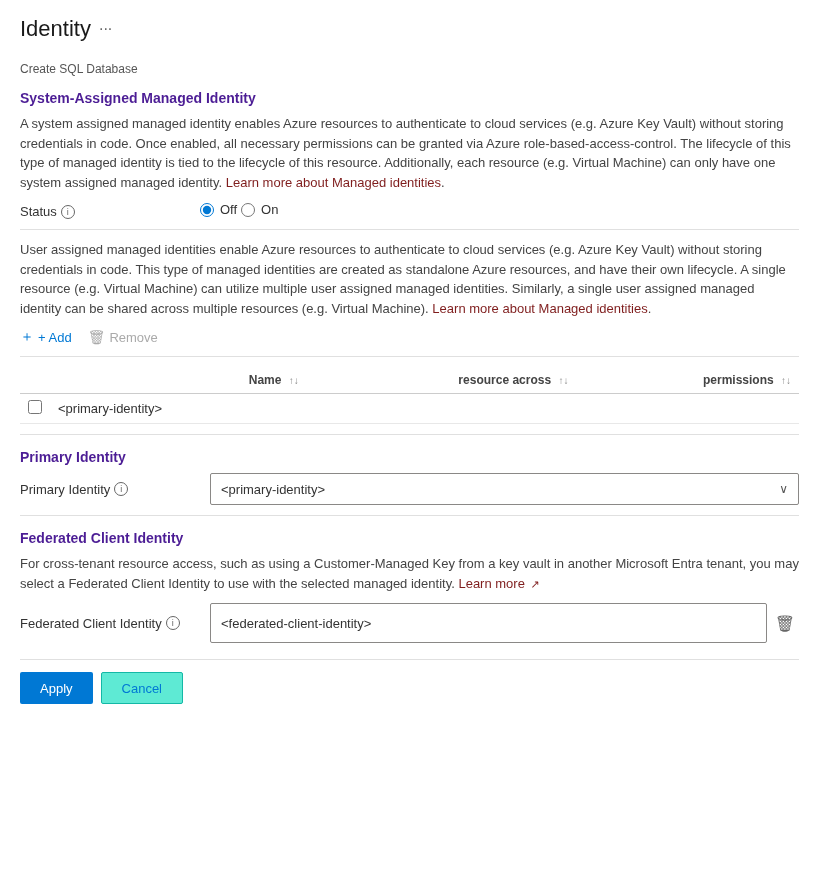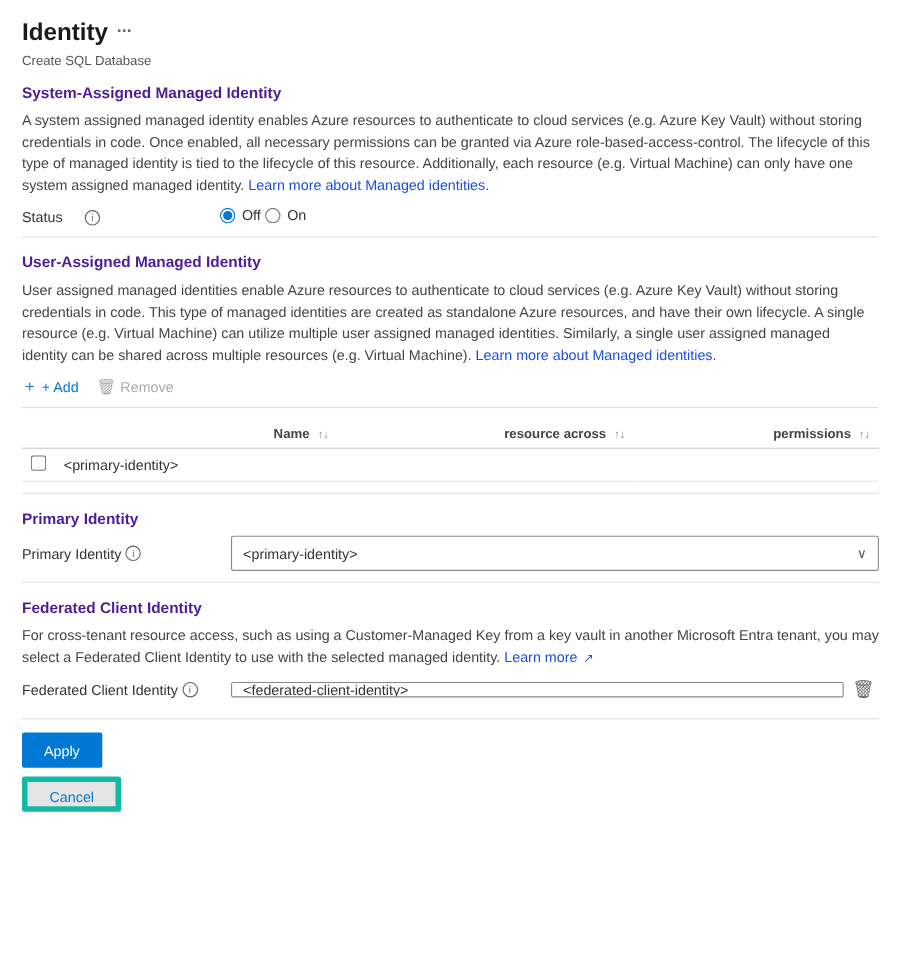--- a/index.html
+++ b/index.html
@@ -7,62 +7,62 @@
       font-family: 'Segoe UI', Arial, sans-serif;
       font-size: 13px;
       color: #333;
       background: #fff;
       width: 819px;
       min-height: 877px;
       padding: 16px 20px;
     }
     .page-title {
       font-size: 22px;
-      font-weight: 700;
+      font-weight: 400;
       color: #1a1a1a;
       display: flex;
       gap: 8px;
     }
     .page-title .ellipsis {
       font-size: 16px;
       color: #666;
       cursor: pointer;
     }
     .sub-title {
       font-size: 12px;
       color: #555;
-      margin-top: 6px;
+      margin-top: 20px;
       margin-bottom: 14px;
     }
     .section-title {
       font-size: 14px;
       font-weight: 700;
       color: #4c1d95;
       margin-bottom: 8px;
       margin-top: 14px;
     }
     .description {
       font-size: 13px;
       color: #444;
       line-height: 1.5;
       margin-bottom: 10px;
     }
     .description a, a {
-      color: #1d4ed8;
+      color: #7f1d1d;
       text-decoration: none;
     }
     .status-row {
       display: flex;
       align-items: flex-start;
       margin-bottom: 10px;
     }
     .status-label {
       display: flex;
       align-items: center;
-      gap: 20px;
+      gap: 4px;
       min-width: 180px;
       font-size: 13px;
       color: #333;
       padding-top: 2px;
     }
     .info-icon {
       display: inline-flex;
       align-items: center;
       justify-content: center;
       width: 14px;
@@ -187,21 +187,21 @@
       font-size: 12px;
       color: #555;
     }
     .text-input {
       flex: 1;
       border: 1px solid #8a8886;
       border-radius: 2px;
       padding: 5px 10px;
       font-size: 13px;
       color: #333;
-      height: 14px;
+      height: 40px;
     }
     .input-with-btn {
       display: flex;
       align-items: center;
       flex: 1;
       gap: 4px;
     }
     .input-with-btn .text-input {
       flex: 1;
     }
@@ -222,37 +222,36 @@
       margin-top: 2px;
     }
     .bottom-divider {
       border: none;
       border-top: 1px solid #e0e0e0;
       margin: 16px 0 12px 0;
     }
     .action-row {
       display: flex;
       gap: 8px;
-      align-items: flex-start;
-      flex-direction: column;
+      align-items: center;
     }
     .btn-apply {
       background: #0078d4;
       color: #fff;
       border: none;
       border-radius: 2px;
       padding: 6px 20px;
       font-size: 13px;
       cursor: pointer;
       height: 32px;
     }
     .btn-cancel {
-      background: #e5e5e5;
+      background: #5eead4;
       color: #0078d4;
-      border: 5px solid #14b8a6;
+      border: 1px solid #14b8a6;
       border-radius: 2px;
       padding: 6px 20px;
       font-size: 13px;
       cursor: pointer;
       height: 32px;
     }
     .external-link-icon {
       display: inline-block;
       font-size: 11px;
       margin-left: 2px;
@@ -293,21 +292,20 @@
         <input type="radio" name="system_status" value="on" style="">
         <span>On</span>
       </label>
     </div>
   </div>
 </div>
 
 <hr class="divider">
 
 <div class="section-block">
-  <div class="section-title">User-Assigned Managed Identity</div>
   <div class="description">
     <span>User assigned managed identities enable Azure resources to authenticate to cloud services (e.g. Azure Key Vault) without storing credentials in code. This type of managed identities are created as standalone Azure resources, and have their own lifecycle. A single resource (e.g. Virtual Machine) can utilize multiple user assigned managed identities. Similarly, a single user assigned managed identity can be shared across multiple resources (e.g. Virtual Machine).</span>
     <a href="#"> <span>Learn more about Managed identities</span></a>.
   </div>
 
   <div class="toolbar">
     <button class="toolbar-btn">
       <span class="plus-icon">＋</span>
       <span>+ Add</span>
     </button>

